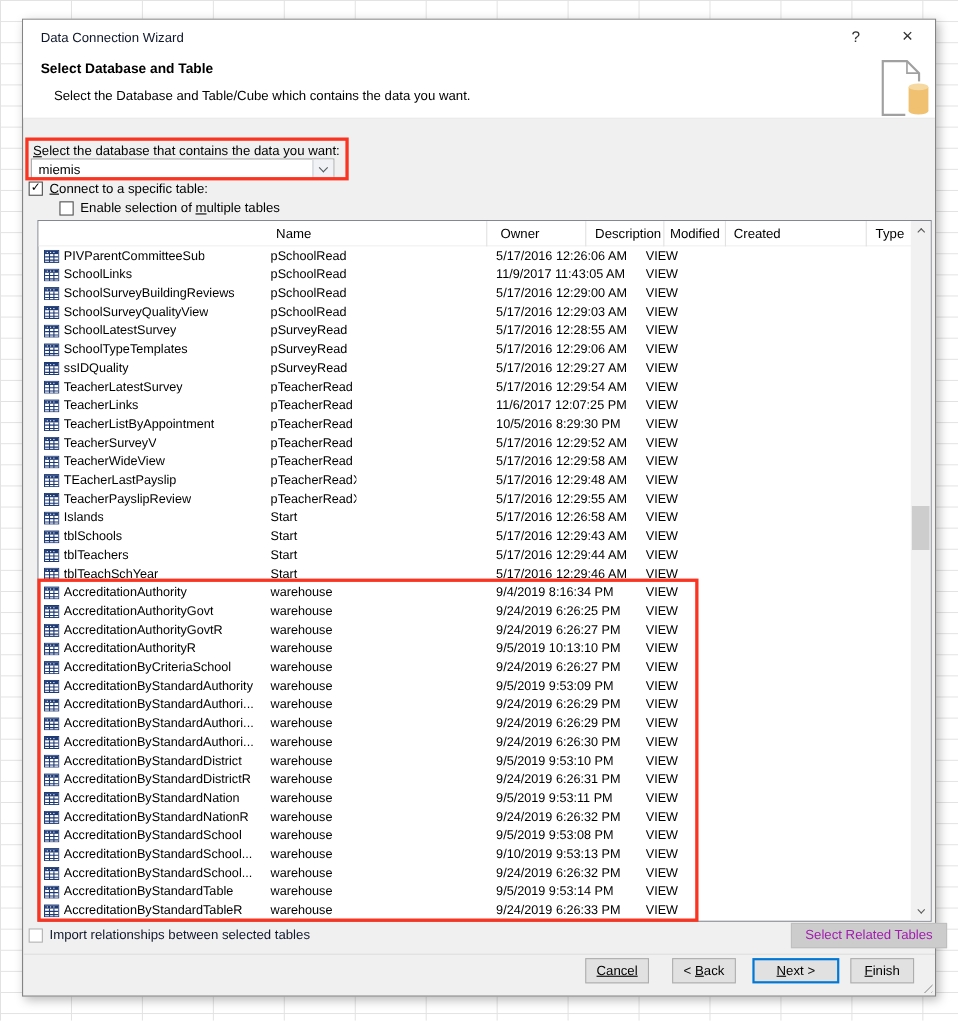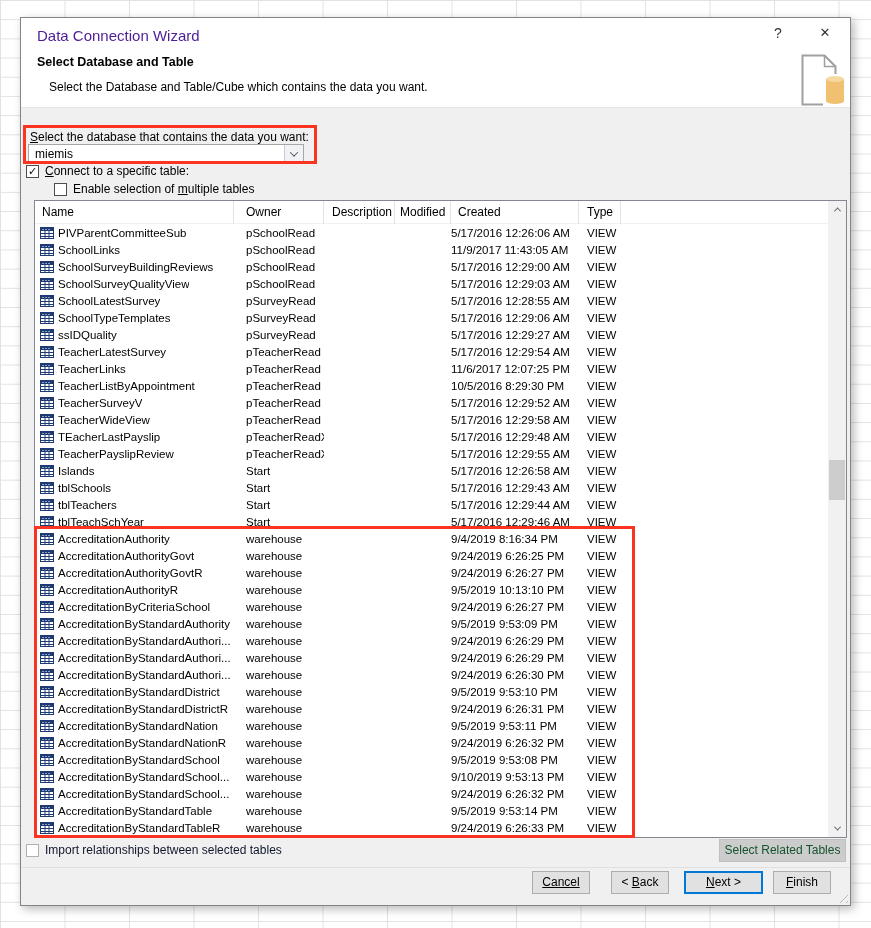--- a/index.html
+++ b/index.html
@@ -19,21 +19,21 @@
   }
 
   .dialog {
     position:absolute; left:20px; top:17px; width:831px; height:889px;
     background:#f0f0f0; border:1px solid #848484;
     box-shadow:3px 3px 9px rgba(0,0,0,.28);
     font-size:12px; color:#000;
   }
 
   .banner { position:absolute; left:0; top:0; width:829px; height:90px; background:#ffffff; border-bottom:1px solid #e6e6e6; }
-  .win-title { position:absolute; left:16px; top:9px; font-size:15px; color:#4c1d95; }
+  .win-title { position:absolute; left:16px; top:9px; font-size:12px; color:#0f172a; }
   .help-btn, .close-btn {
     position:absolute; top:4px; width:32px; height:22px; text-align:center;
     font-size:14px; color:#333; line-height:22px; cursor:default;
   }
   .help-btn { left:741px; }
   .close-btn { left:788px; font-size:13px; }
 
   .step-title { position:absolute; left:16px; top:37px; font-weight:bold; font-size:12.5px; }
   .step-sub   { position:absolute; left:28px; top:62px; font-size:12px; }
   .doc-icon   { position:absolute; left:780px; top:36px; width:46px; height:52px; }
@@ -67,21 +67,21 @@
     display:inline-flex; align-items:center; justify-content:center;
     font-size:11px; line-height:11px; color:#000; flex:0 0 auto;
   }
   .cb3 .cb { border-color:#b0b0b0; }
 
   
   .list {
     position:absolute; left:13px; top:182px; width:813px; height:638px;
     background:#fff; border:1px solid #828790; overflow:hidden;
   }
-  .lheader { position:absolute; left:0; top:0; width:795px; height:23px; display:flex; background:#fff; border-bottom:1px solid #f0f0f0; }
+  .lheader { position:absolute; left:0; top:0; width:795px; height:23px; display:flex; background:#fff; border-bottom:1px solid #f0f0f0;justify-content:flex-end; }
   .hc { height:23px; line-height:22px; border-right:1px solid #e2e2e2; overflow:hidden; white-space:nowrap; }
   .h-name    { width:199px; padding-left:7px; }
   .h-owner   { width:90px;  padding-left:12px; }
   .h-desc    { width:71px;  padding-left:8px; }
   .h-mod     { width:56px;  padding-left:5px; }
   .h-created { width:128px; padding-left:7px; }
   .h-type    { width:42px;  padding-left:8px; }
 
   .lbody { position:absolute; left:0; top:23px; width:795px; }
   .row { display:flex; height:17px; align-items:center; font-size:11.5px; }
@@ -100,21 +100,21 @@
   .sb-up, .sb-dn { position:absolute; left:0; width:18px; height:17px; display:flex; align-items:center; justify-content:center; }
   .sb-up { top:0; } .sb-dn { bottom:0; }
   .sb .chev { width:5px; height:5px; border-color:#5b5b5b; }
   .sb-thumb { position:absolute; left:1px; top:259px; width:16px; height:40px; background:#cdcdcd; }
 
   
   .btn {
     position:absolute; height:23px; background:#e1e1e1; border:1px solid #adadad;
     text-align:center; line-height:21px; font-size:12px; cursor:default;
   }
-  .btn-related { left:698px; top:821px; width:127px; background:#cccccc; border-color:#bfbfbf; color:#14532d; }
+  .btn-related { left:698px; top:821px; width:142px; background:#cccccc; border-color:#bfbfbf; color:#a21caf; }
   .footer-sep { position:absolute; left:0; top:849px; width:829px; border-top:1px solid #dfdfdf; }
   .btn-cancel { left:511px; top:853px; width:58px;text-decoration:underline; }
   .btn-back   { left:590px; top:853px; width:58px; }
   .btn-next   { left:663px; top:853px; width:79px; border:2px solid #0078d7; line-height:19px; }
   .btn-finish { left:752px; top:853px; width:58px; }
 
   .grip {
     position:absolute; right:2px; bottom:2px; width:12px; height:12px;
     background:repeating-linear-gradient(135deg, transparent 0 3px, #b9b9b9 3px 4px);
     clip-path:polygon(100% 0, 100% 100%, 0 100%);

